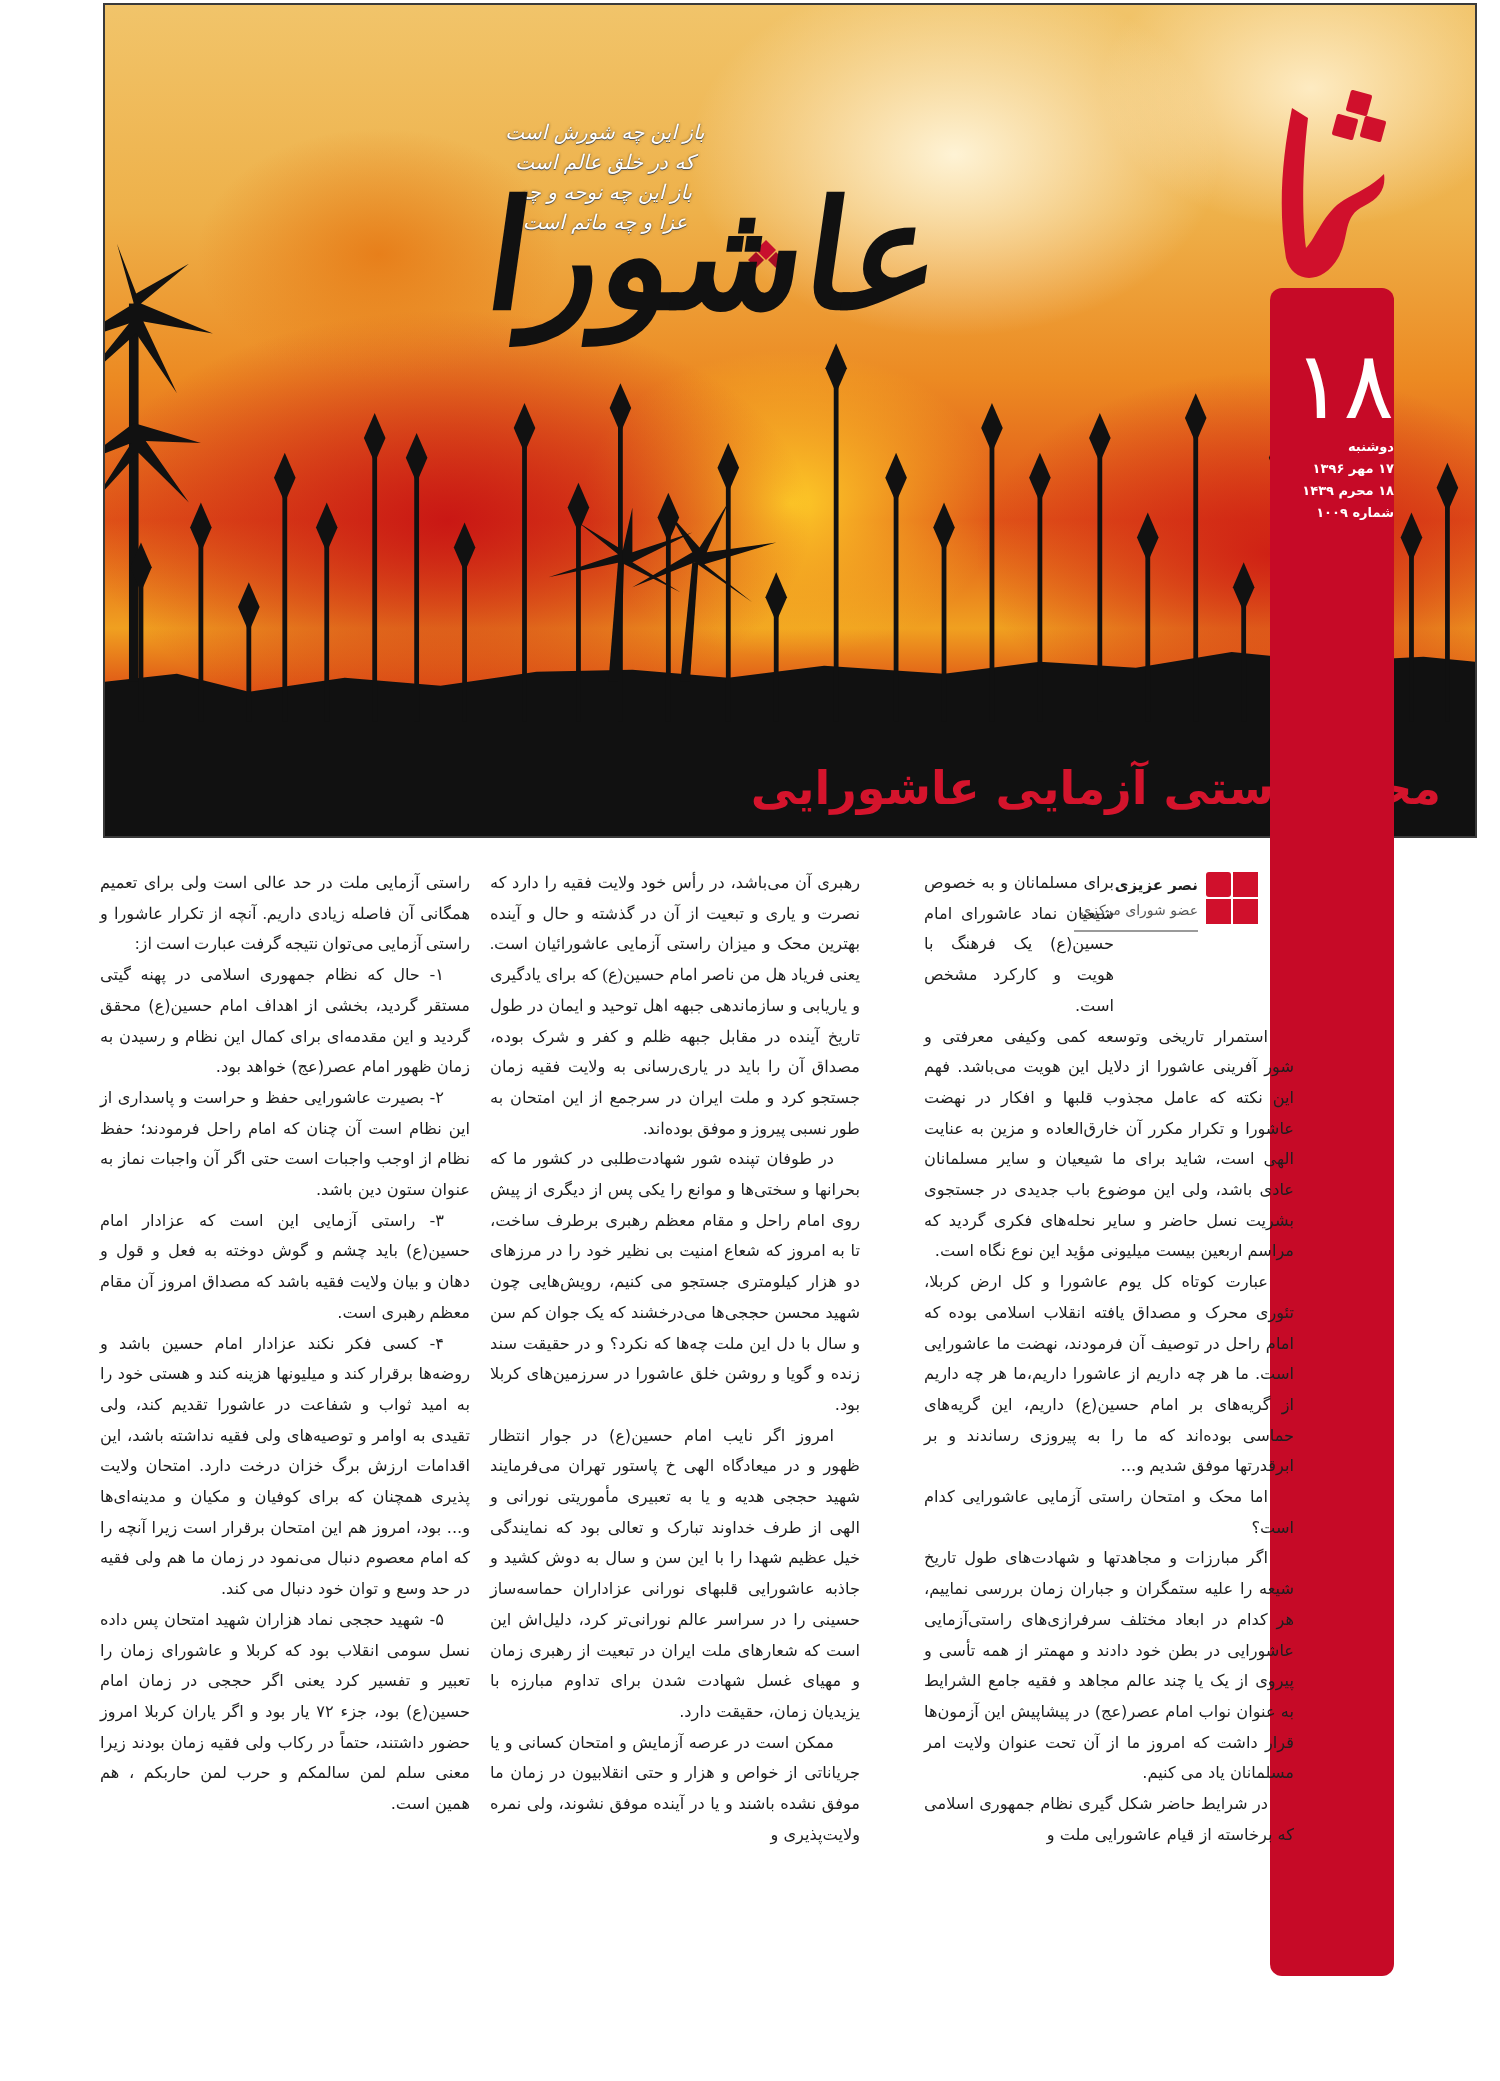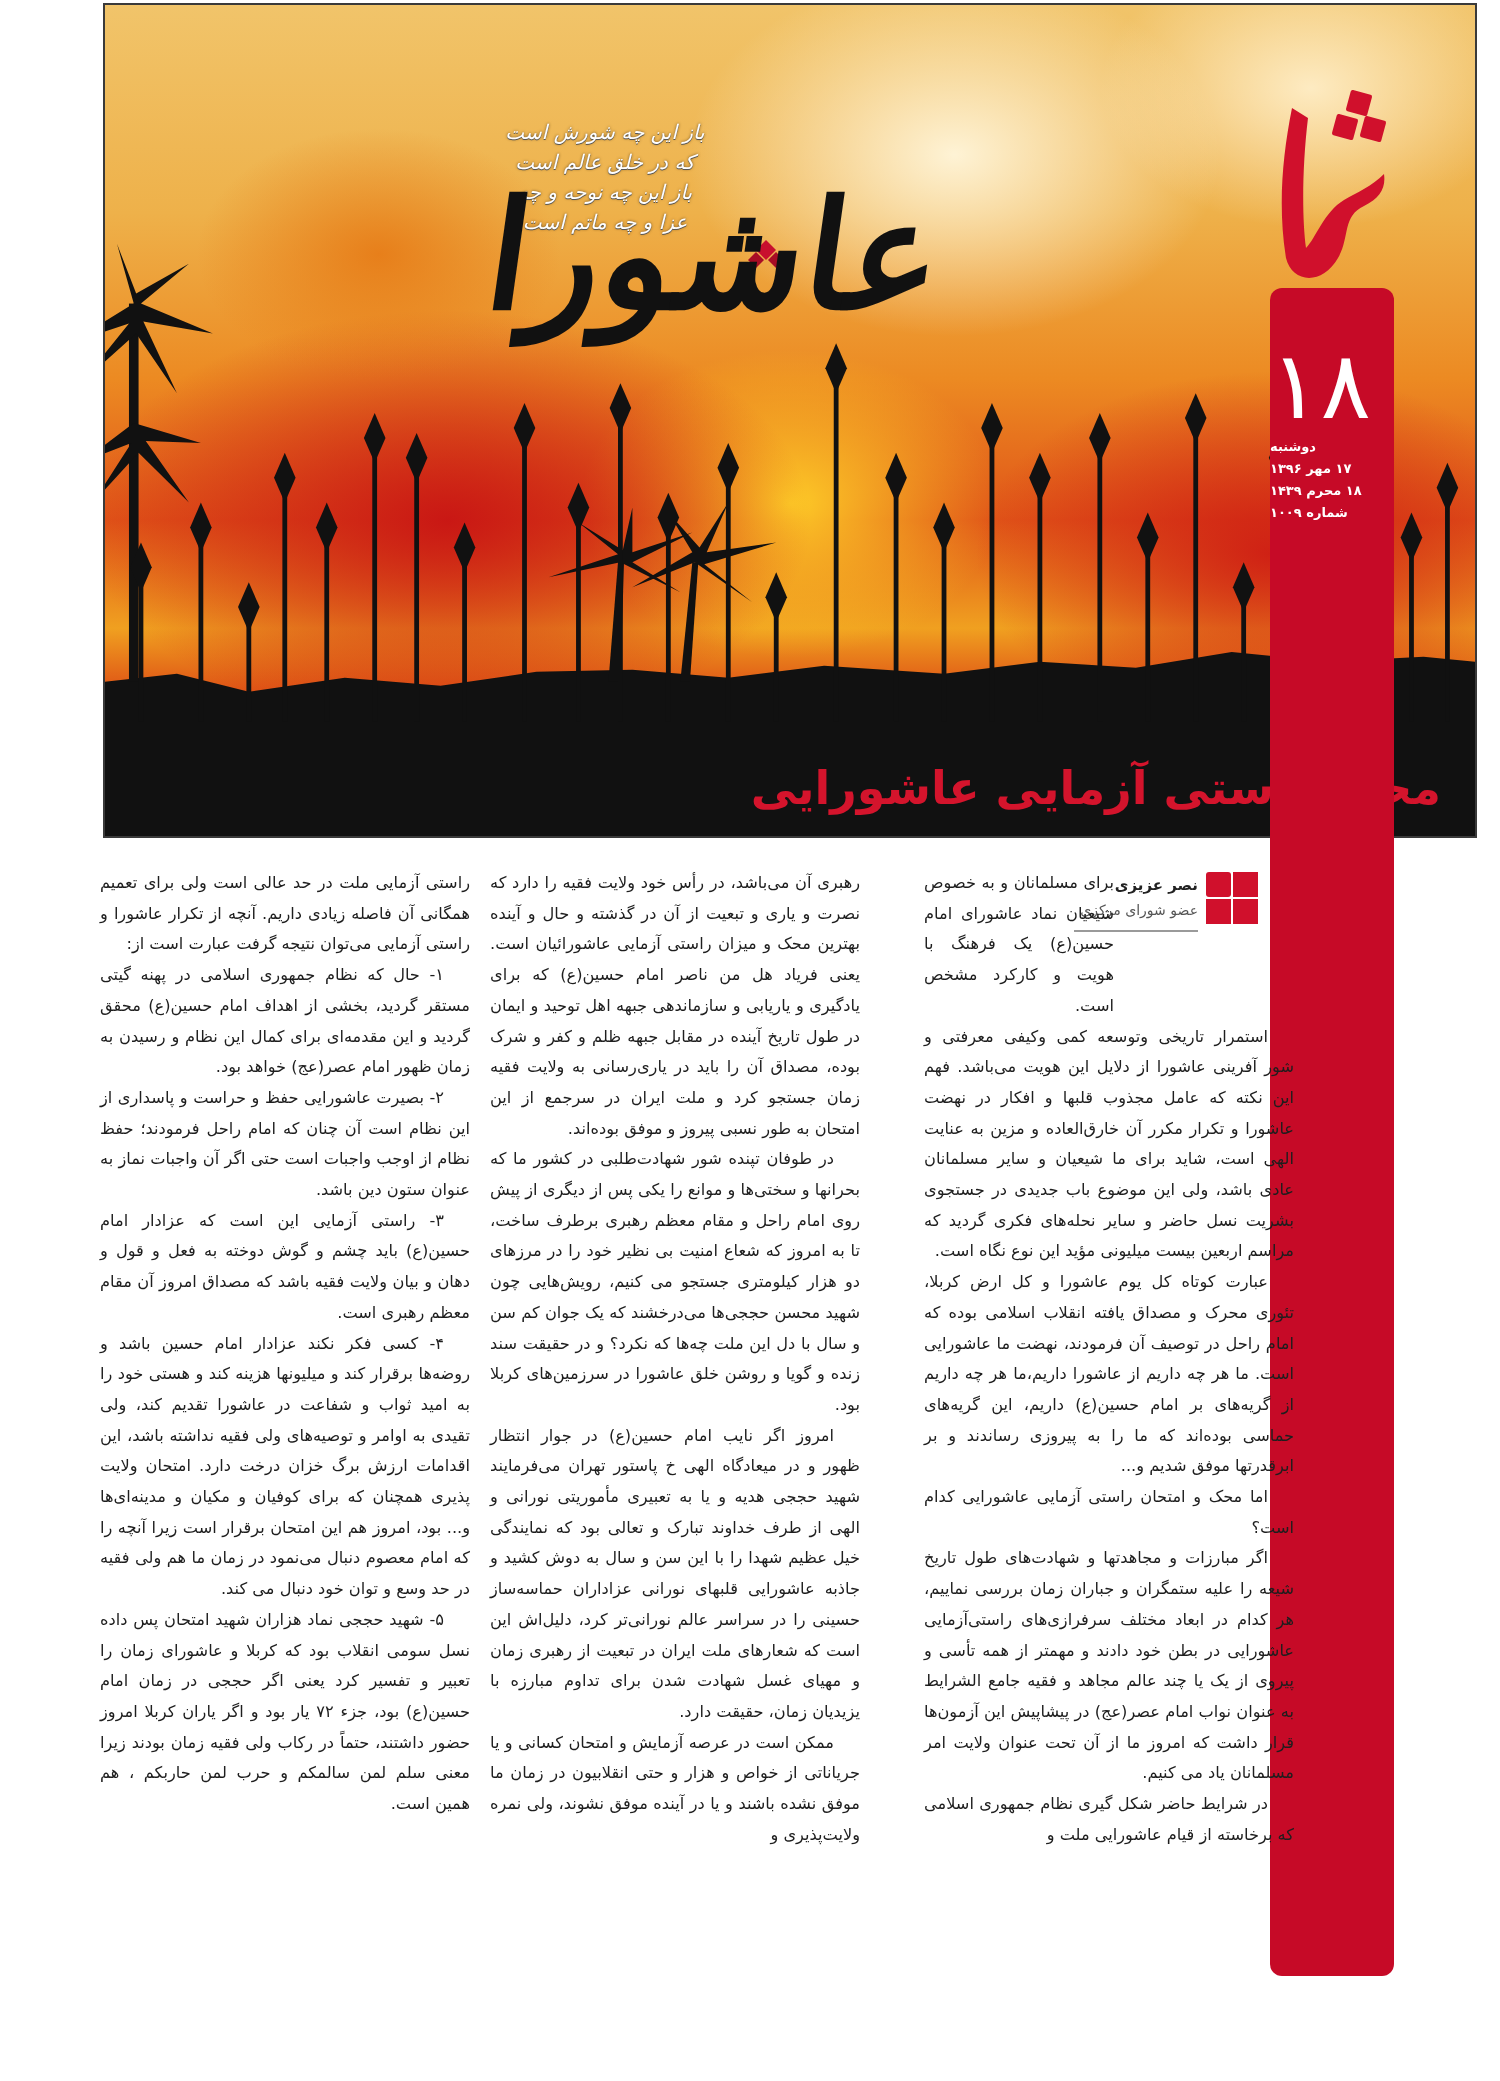--- a/index.html
+++ b/index.html
@@ -28,37 +28,37 @@
                      transform:skewX(-8deg); }
   #hero .red-diamond { position:absolute; left:643px; top:235px; width:36px; height:36px; }
   #hero .caption { position:absolute; left:0; right:0; bottom:0; height:88px; background:#111;
                    color:#d4142c; font-family:"DejaVu Sans", sans-serif; font-weight:bold;
                    font-size:46px; line-height:80px; direction:rtl; text-align:right;
                    padding-right:34px; padding-left:20px; }
 
   
   #logo { position:absolute; left:1272px; top:88px; width:124px; height:198px; }
   #sidebar { position:absolute; left:1270px; top:288px; width:124px; height:1688px;
-             background:#c60a27; border-radius:12px; color:#fff; text-align:left; direction:rtl; }
+             background:#c60a27; border-radius:12px; color:#fff; text-align:right; direction:rtl; }
   #sidebar .page-num { font-family:"DejaVu Sans", sans-serif; font-size:94px; line-height:100px;
                        margin-top:48px; font-weight:normal; letter-spacing:-2px; }
   #sidebar .meta { font-size:13px; line-height:22px; font-weight:bold; }
 
   
   #author { position:absolute; left:1090px; top:870px; width:170px; height:62px; direction:rtl; }
   #author .mark { position:absolute; right:2px; top:2px; width:52px; height:52px; }
   #author .name { position:absolute; right:62px; top:6px; font-size:15px; font-weight:bold; color:#222; white-space:nowrap; }
   #author .role { position:absolute; right:62px; top:32px; font-size:14px; color:#555; white-space:nowrap;
                   border-bottom:2px solid #9a9a9a; padding-bottom:12px; padding-left:6px; }
 
   
   .col { position:absolute; top:868px; width:370px; direction:rtl; text-align:justify;
          font-family:"DejaVu Sans", sans-serif; font-size:16.2px; line-height:30.7px; color:#1e1e1e; }
   .col p { margin:0; text-indent:26px; }
-  .col p.noindent { text-indent:0; }
+  .col p.noindent { text-indent:0;font-family:Liberation Serif, serif; }
   #col-right { left:924px; }
   #col-mid { left:490px; }
   #col-left { left:100px; }
   #col-right .lead { padding-right:180px; text-indent:0; }
 </style>
 </head>
 <body>
 
 <div id="hero">
   <svg class="silhouette" viewBox="0 0 1143 835" preserveAspectRatio="none">

